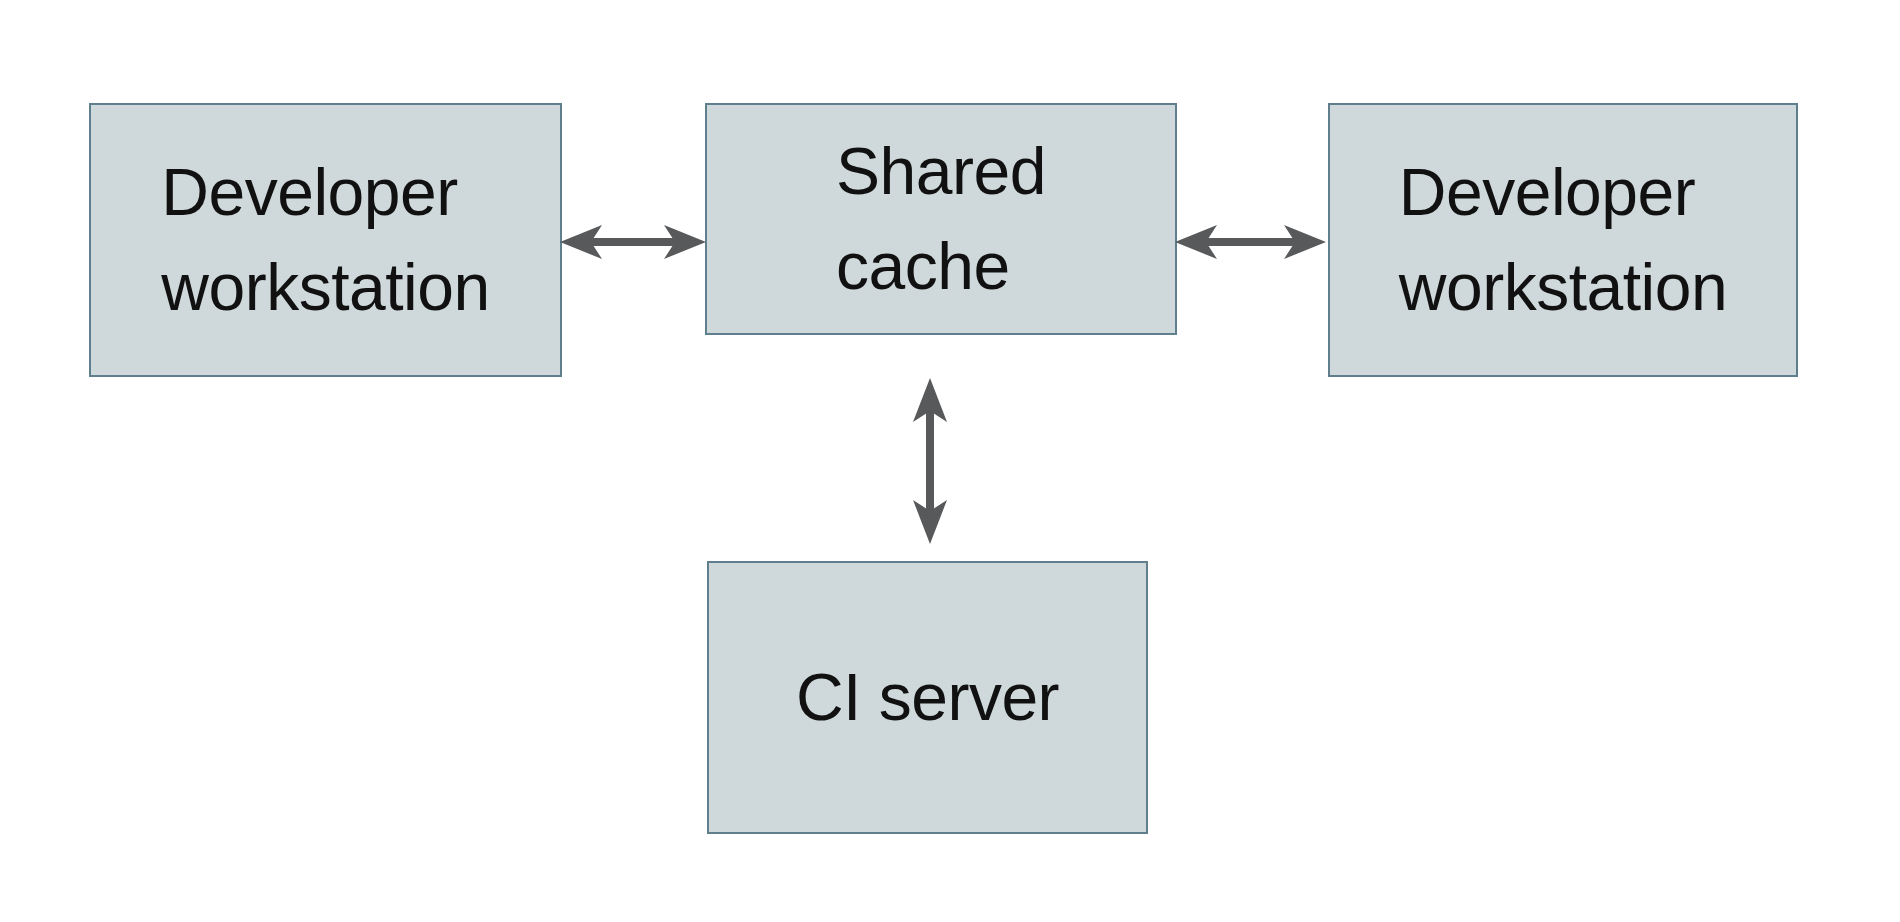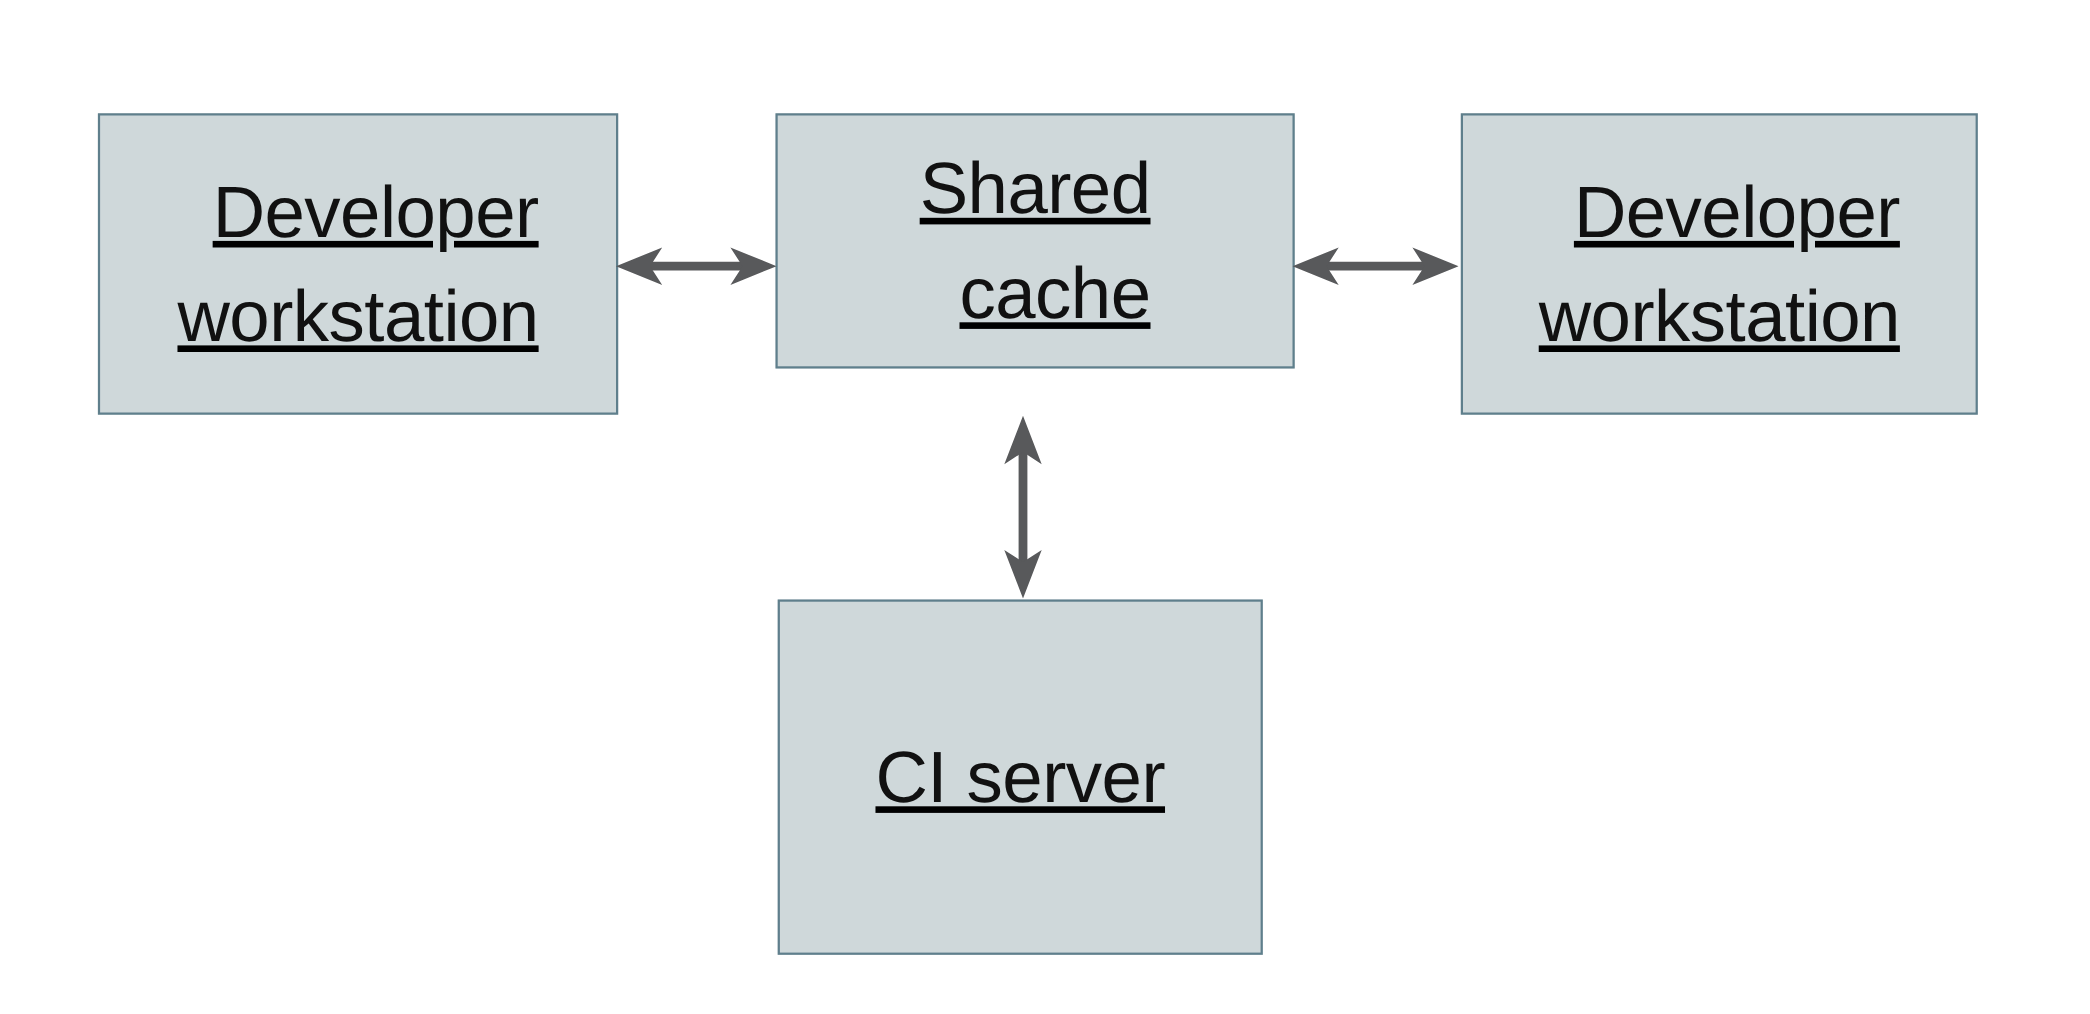--- a/index.html
+++ b/index.html
@@ -20,38 +20,37 @@
     background: #ffffff;
   }
   .node {
     position: absolute;
     background: #cfd8da;
     border: 2px solid #5f7f8c;
     box-sizing: border-box;
     display: flex;
     align-items: center;
     justify-content: center;
-    text-align: right;
-    text-decoration: underline;
+    text-align: left;
   }
   .node .label {
     font-size: 66px;
     line-height: 1.44;
     color: #111111;
     white-space: pre-line;
     letter-spacing: -0.5px;
   }
   .edge {
     position: absolute;
     display: block;
   }
   #node-dev-left   { left: 89px;   top: 103px; width: 473px; height: 274px; }
   #node-shared     { left: 705px;  top: 103px; width: 472px; height: 232px; }
   #node-dev-right  { left: 1328px; top: 103px; width: 470px; height: 274px; }
-  #node-ci         { left: 707px;  top: 545px; width: 441px; height: 323px; }
+  #node-ci         { left: 707px;  top: 561px; width: 441px; height: 273px; }
   #edge-left       { left: 560px;  top: 218px; }
   #edge-right      { left: 1175px; top: 218px; }
   #edge-vertical   { left: 906px;  top: 378px; }
 </style>
 </head>
 <body>
 
 <div class="canvas">
 
   <div class="node" id="node-dev-left">

